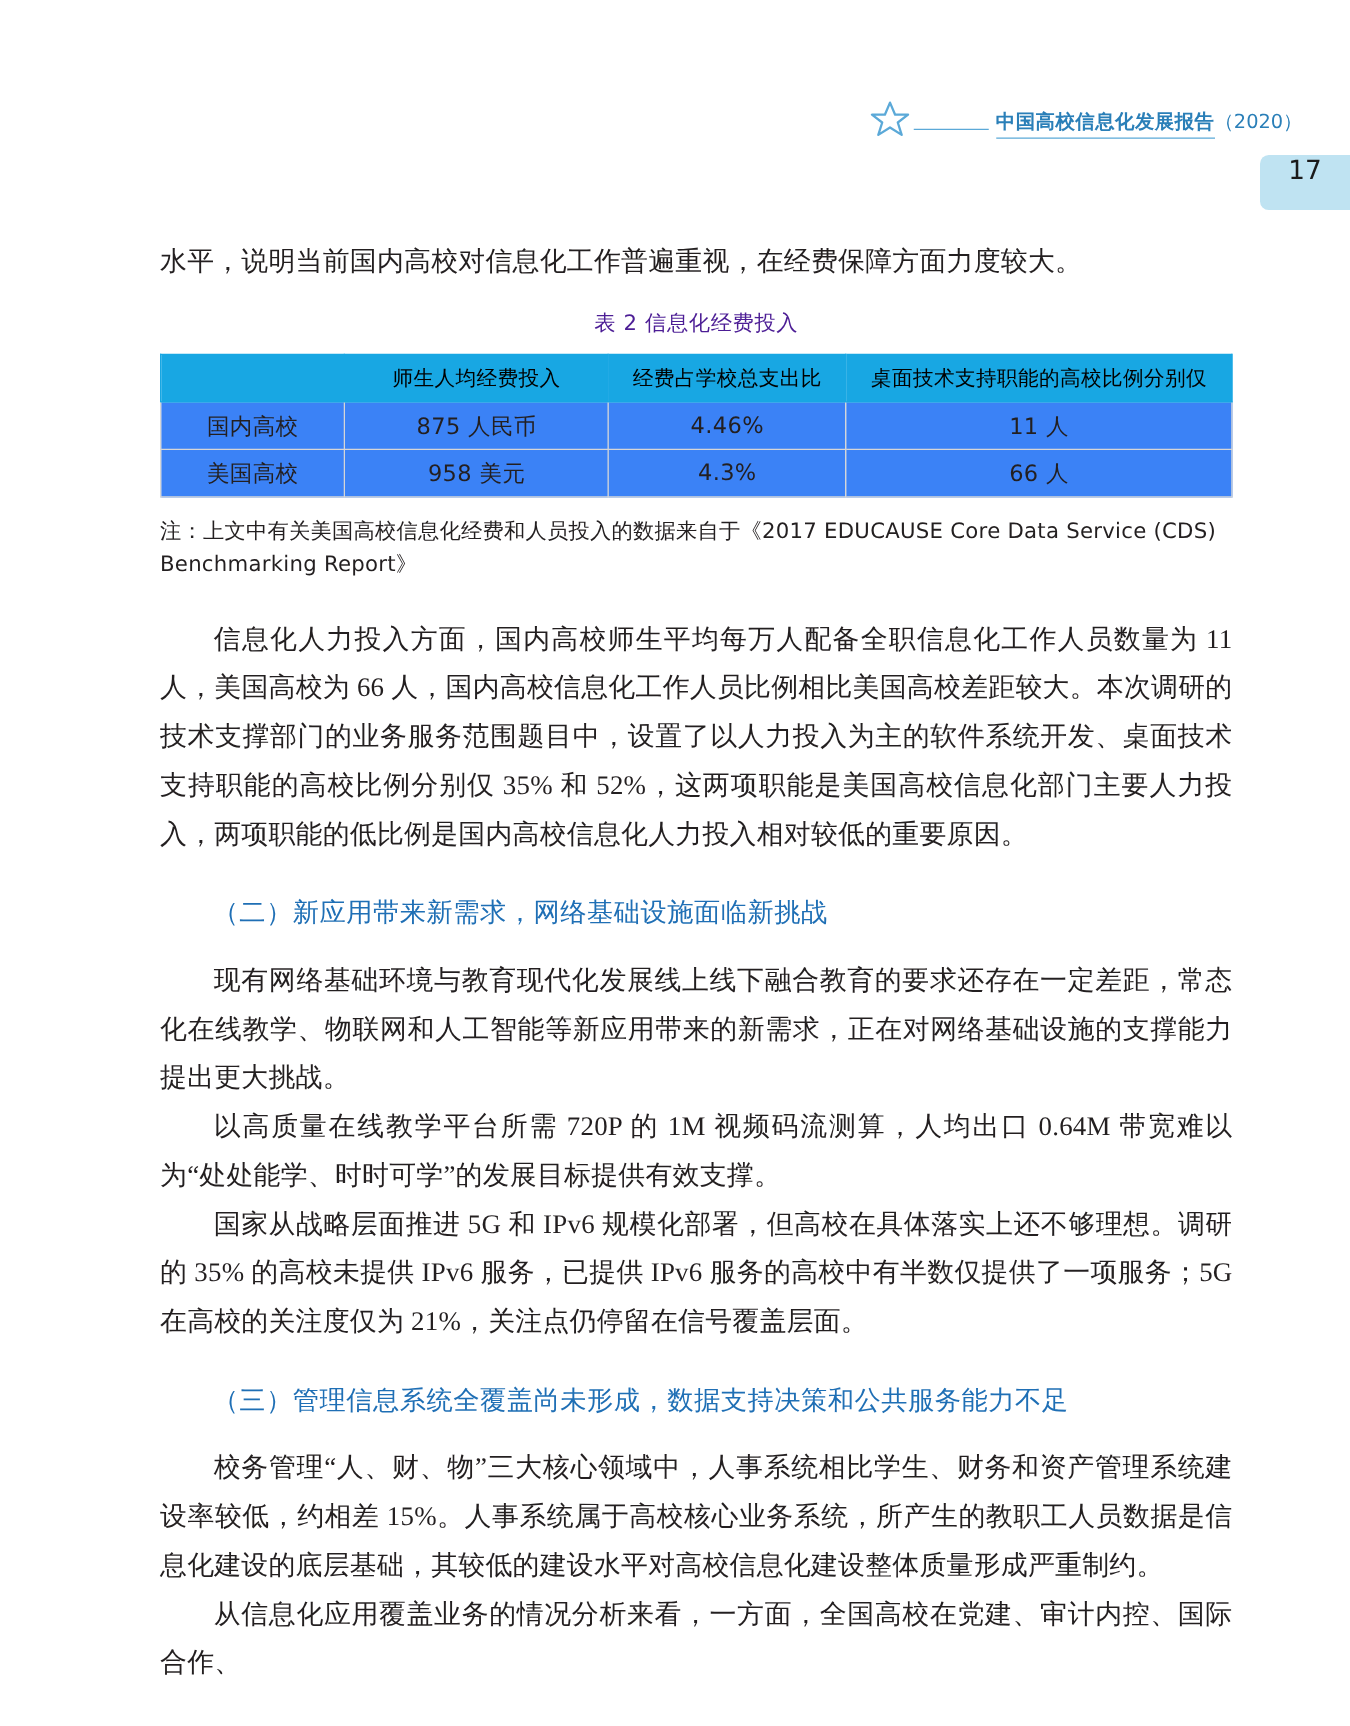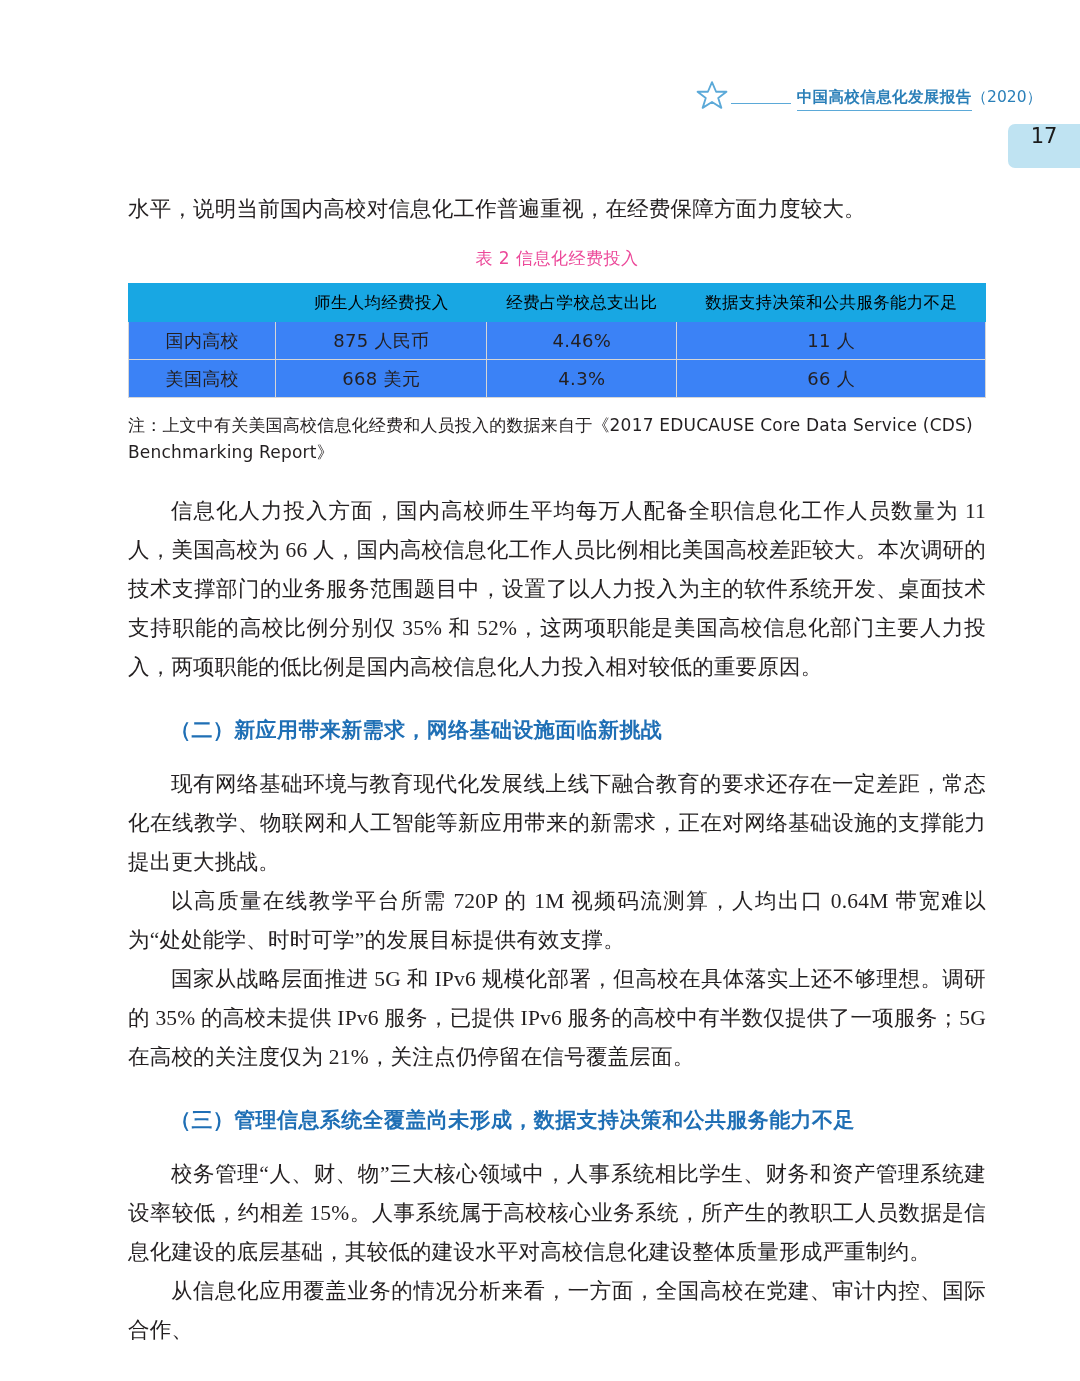--- a/index.html
+++ b/index.html
@@ -99,21 +99,21 @@
   }
   p.indent { text-indent: 2em; }
 
   .lead-line { margin-bottom: 26px; }
 
   
   .table-caption {
     font-family: "DejaVu Sans", "Liberation Sans", sans-serif;
     font-size: 17px;
     text-align: center;
-    color: #ec4899;
+    color: #4c1d95;
     margin: 0 0 13px 0;
     letter-spacing: 0.5px;
   }
   table.data-table {
     width: 100%;
     border-collapse: collapse;
     font-family: "DejaVu Sans", "Liberation Sans", sans-serif;
     table-layout: fixed;
   }
   table.data-table th,
@@ -151,21 +151,21 @@
     line-height: 27px;
     margin: 14px 0 0 0;
     color: #231f20;
     letter-spacing: 0.2px;
   }
 
   
   h2.section-heading {
     font-family: "DejaVu Sans", "Liberation Sans", sans-serif;
     font-size: 21px;
-    font-weight: 700;
+    font-weight: 400;
     color: #1f6fb5;
     margin: 0;
     text-indent: 2em;
     letter-spacing: 0.4px;
     line-height: 34px;
   }
 
   .gap-sm { height: 18px; }
   .gap-md { height: 26px; }
 </style>
@@ -199,33 +199,33 @@
         <col class="c1">
         <col class="c2">
         <col class="c3">
         <col class="c4">
       </colgroup>
     <thead>
       <tr>
         <th class="corner"></th>
         <th>师生人均经费投入</th>
         <th>经费占学校总支出比</th>
-        <th>数据支持决策和公共服务能力不足</th>
+        <th>桌面技术支持职能的高校比例分别仅</th>
       </tr>
     </thead>
     <tbody>
       <tr>
         <td>国内高校</td>
         <td>875 人民币</td>
         <td>4.46%</td>
         <td>11 人</td>
       </tr>
       <tr>
         <td>美国高校</td>
-        <td>668 美元</td>
+        <td>958 美元</td>
         <td>4.3%</td>
         <td>66 人</td>
       </tr>
     </tbody>
   </table>
 
   <p class="table-note">注：上文中有关美国高校信息化经费和人员投入的数据来自于《2017 EDUCAUSE Core Data Service (CDS) Benchmarking Report》</p>
 
   <div class="gap-md"></div>
 

